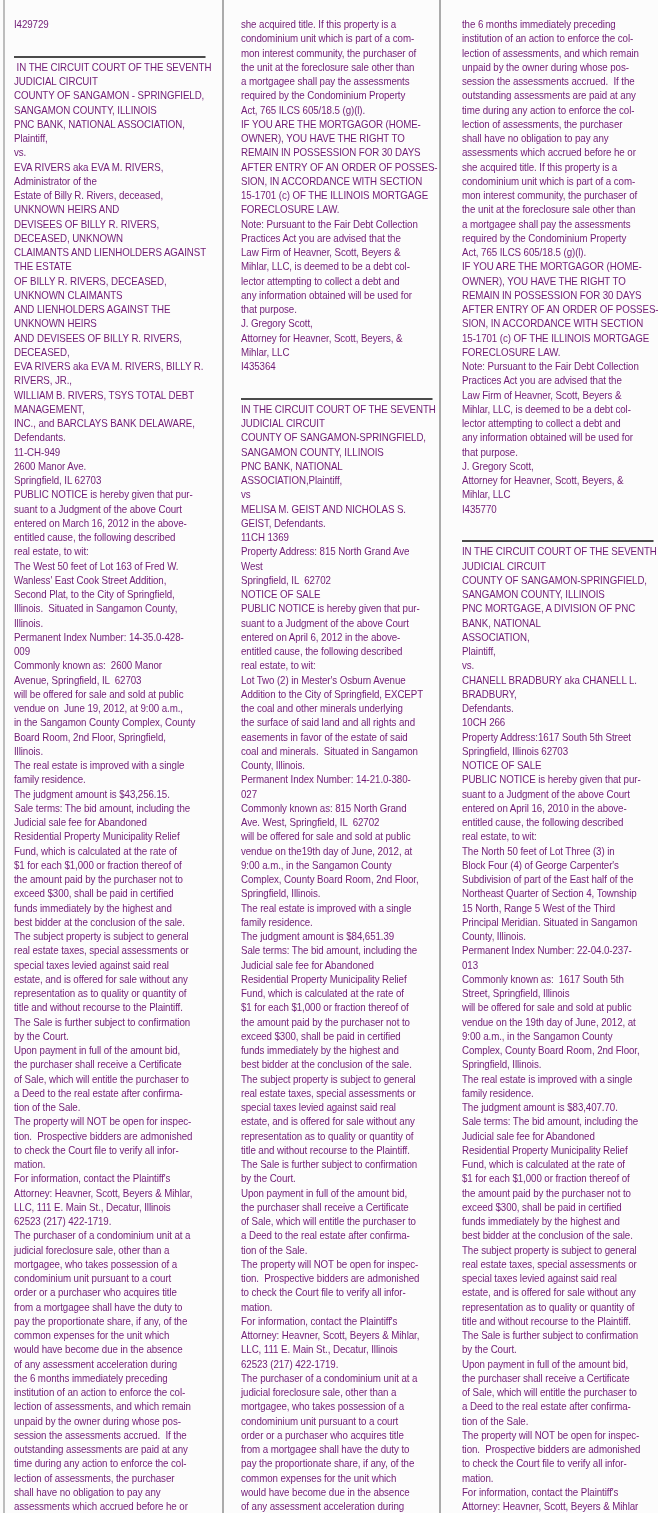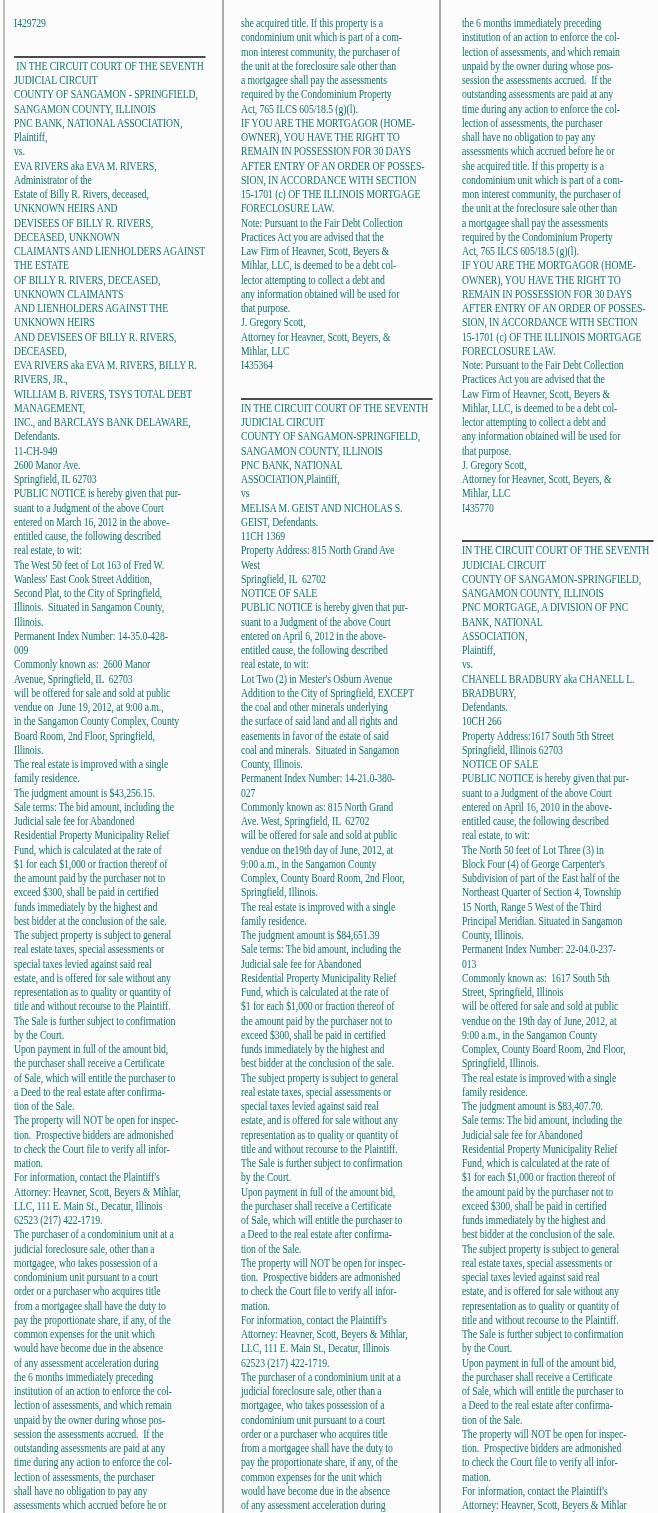--- a/index.html
+++ b/index.html
@@ -3,22 +3,22 @@
 <meta charset="utf-8">
 <style>
   html, body { margin: 0; padding: 0; background: #ffffff; }
   .page {
     position: relative;
     width: 658px;
     height: 1513px;
     background: #fcfcfc;
     overflow: hidden;
     display: flex;
-    font-family: Liberation Serif, serif;
-    color: #0f766e;
+    font-family: Liberation Sans, sans-serif;
+    color: #701a75;
   }
   .edge-rule {
     position: absolute;
     left: 3px; top: 0; bottom: 0;
     width: 2px;
     background: #bdbdbd;
   }
   .col {
     box-sizing: border-box;
     padding-top: 17px;

